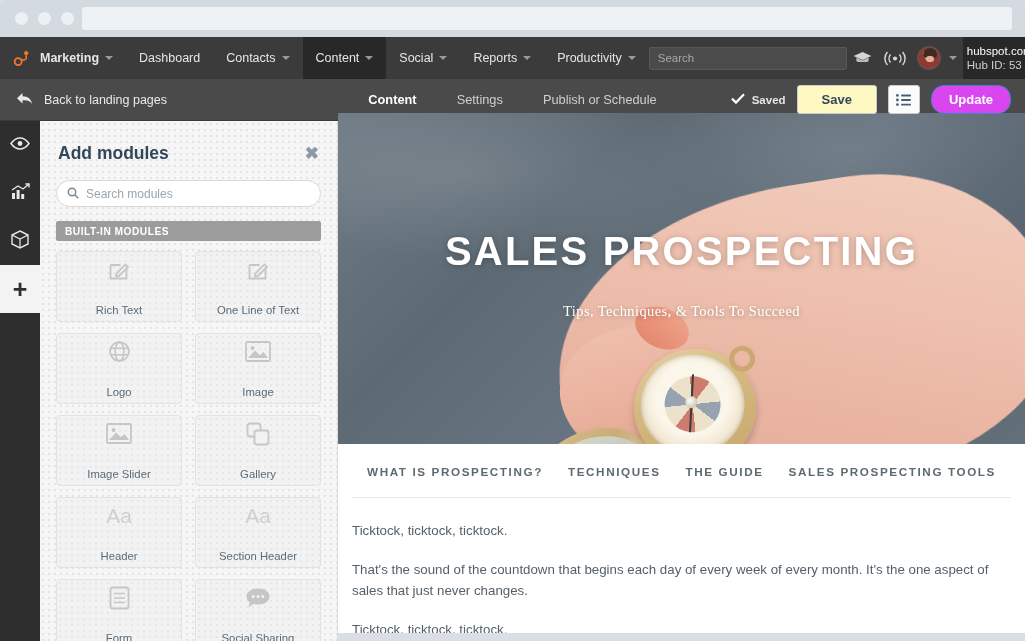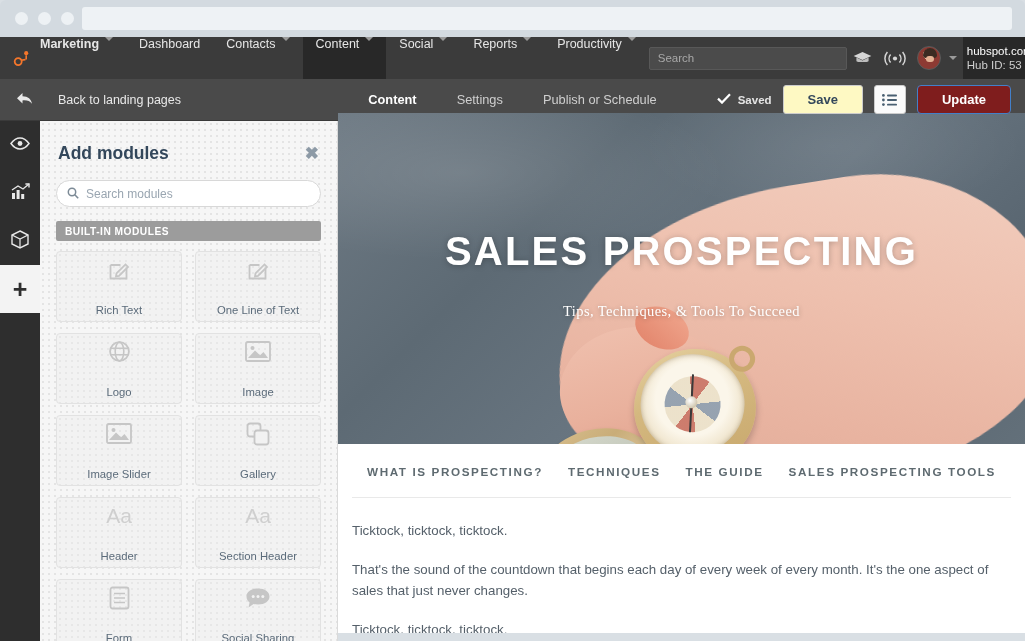--- a/index.html
+++ b/index.html
@@ -24,21 +24,21 @@
   }
 
   
   #top-nav {
     position: absolute; left: 0; top: 37px; width: 1025px; height: 42px;
     background: #3b3b3b; display: flex; align-items: center;
   }
   #hs-logo-wrap { display: flex; align-items: center; padding: 0 6px 0 13px; height: 42px; }
   .nav-item {
     color: #e6e6e6; font-size: 12.5px; padding: 0 13px; height: 42px;
-    display: flex; align-items: flex-start; white-space: nowrap;
+    display: flex; align-items: center; white-space: nowrap;
   }
   .nav-item.brand { font-weight: bold; padding-left: 3px; }
   .nav-item.active { background: #282828; }
   .caret { display: inline-block; margin-left: 6px; width: 0; height: 0;
     border-left: 4px solid transparent; border-right: 4px solid transparent;
     border-top: 4px solid #9a9a9a; }
   #nav-right { margin-left: auto; display: flex; align-items: center; height: 42px; padding-right: 0; }
   #global-search {
     width: 198px; height: 23px; background: #4b4b4b; border: 1px solid #585858;
     border-radius: 2px; color: #a8a8a8; font-size: 11.5px;
@@ -59,21 +59,21 @@
     display:flex; flex-direction:column; justify-content:center; margin-left:6px; }
   #account-domain { color: #ffffff; font-size: 11.5px; }
   #account-hubid { color: #cfcfcf; font-size: 11.5px; }
 
   
   #sub-nav {
     position: absolute; left: 0; top: 79px; width: 1025px; height: 42px;
     background: #4a4a4a; display: flex; align-items: center;
     border-bottom: 1px solid #3a3a3a;
   }
-  #back-link { display: flex; align-items: center; gap: 25px; padding-left: 16px; color: #e9e9e9; font-size: 12.5px; }
+  #back-link { display: flex; align-items: center; gap: 11px; padding-left: 16px; color: #e9e9e9; font-size: 12.5px; }
   #tabs-center { position: absolute; left: 0; right: 0; display: flex; justify-content: center; gap: 40px; height: 42px; }
   .sub-tab {
     color: #cfcfcf; font-size: 12.8px; height: 42px; display: flex; align-items: center;
     position: relative;
   }
   .sub-tab.active { color: #ffffff; font-weight: bold; }
   .sub-tab.active::after {
     content: ""; position: absolute; left: -8px; right: -8px; bottom: 0; height: 4px; background: #f2813d;
   }
   #actions-right { margin-left: auto; display: flex; align-items: center; gap: 11px; padding-right: 14px; z-index: 2; }
@@ -81,22 +81,22 @@
   .btn-white {
     background: #fef9c3; border: 1px solid #cccccc; border-radius: 3px;
     height: 29px; padding: 0 24px; font-size: 13px; color: #33475b; font-weight: bold;
     display: flex; align-items: center; justify-content: center; font-family: "Liberation Sans", sans-serif;
   }
   .btn-icon-white {
     background: #fbfbfb; border: 1px solid #cccccc; border-radius: 3px;
     width: 32px; height: 29px; display: flex; align-items: center; justify-content: center;
   }
   #btn-update {
-    background: #7f1d1d; border: 1px solid #4380c9; border-radius: 4px;
-    height: 29px; padding: 0 24px; font-size: 13px; color: #ffffff; font-weight: bold;
+    background: #d946ef; border: 1px solid #4380c9; border-radius: 13px;
+    height: 29px; padding: 0 17px; font-size: 13px; color: #ffffff; font-weight: bold;
     display: flex; align-items: center; justify-content: center;
   }
 
   
   #icon-rail {
     position: absolute; left: 0; top: 121px; width: 40px; height: 520px;
     background: #2e2e2e;
   }
   .rail-btn { width: 40px; height: 48px; display: flex; align-items: center; justify-content: center; }
   .rail-btn.active { background: #f3f3f3; }

